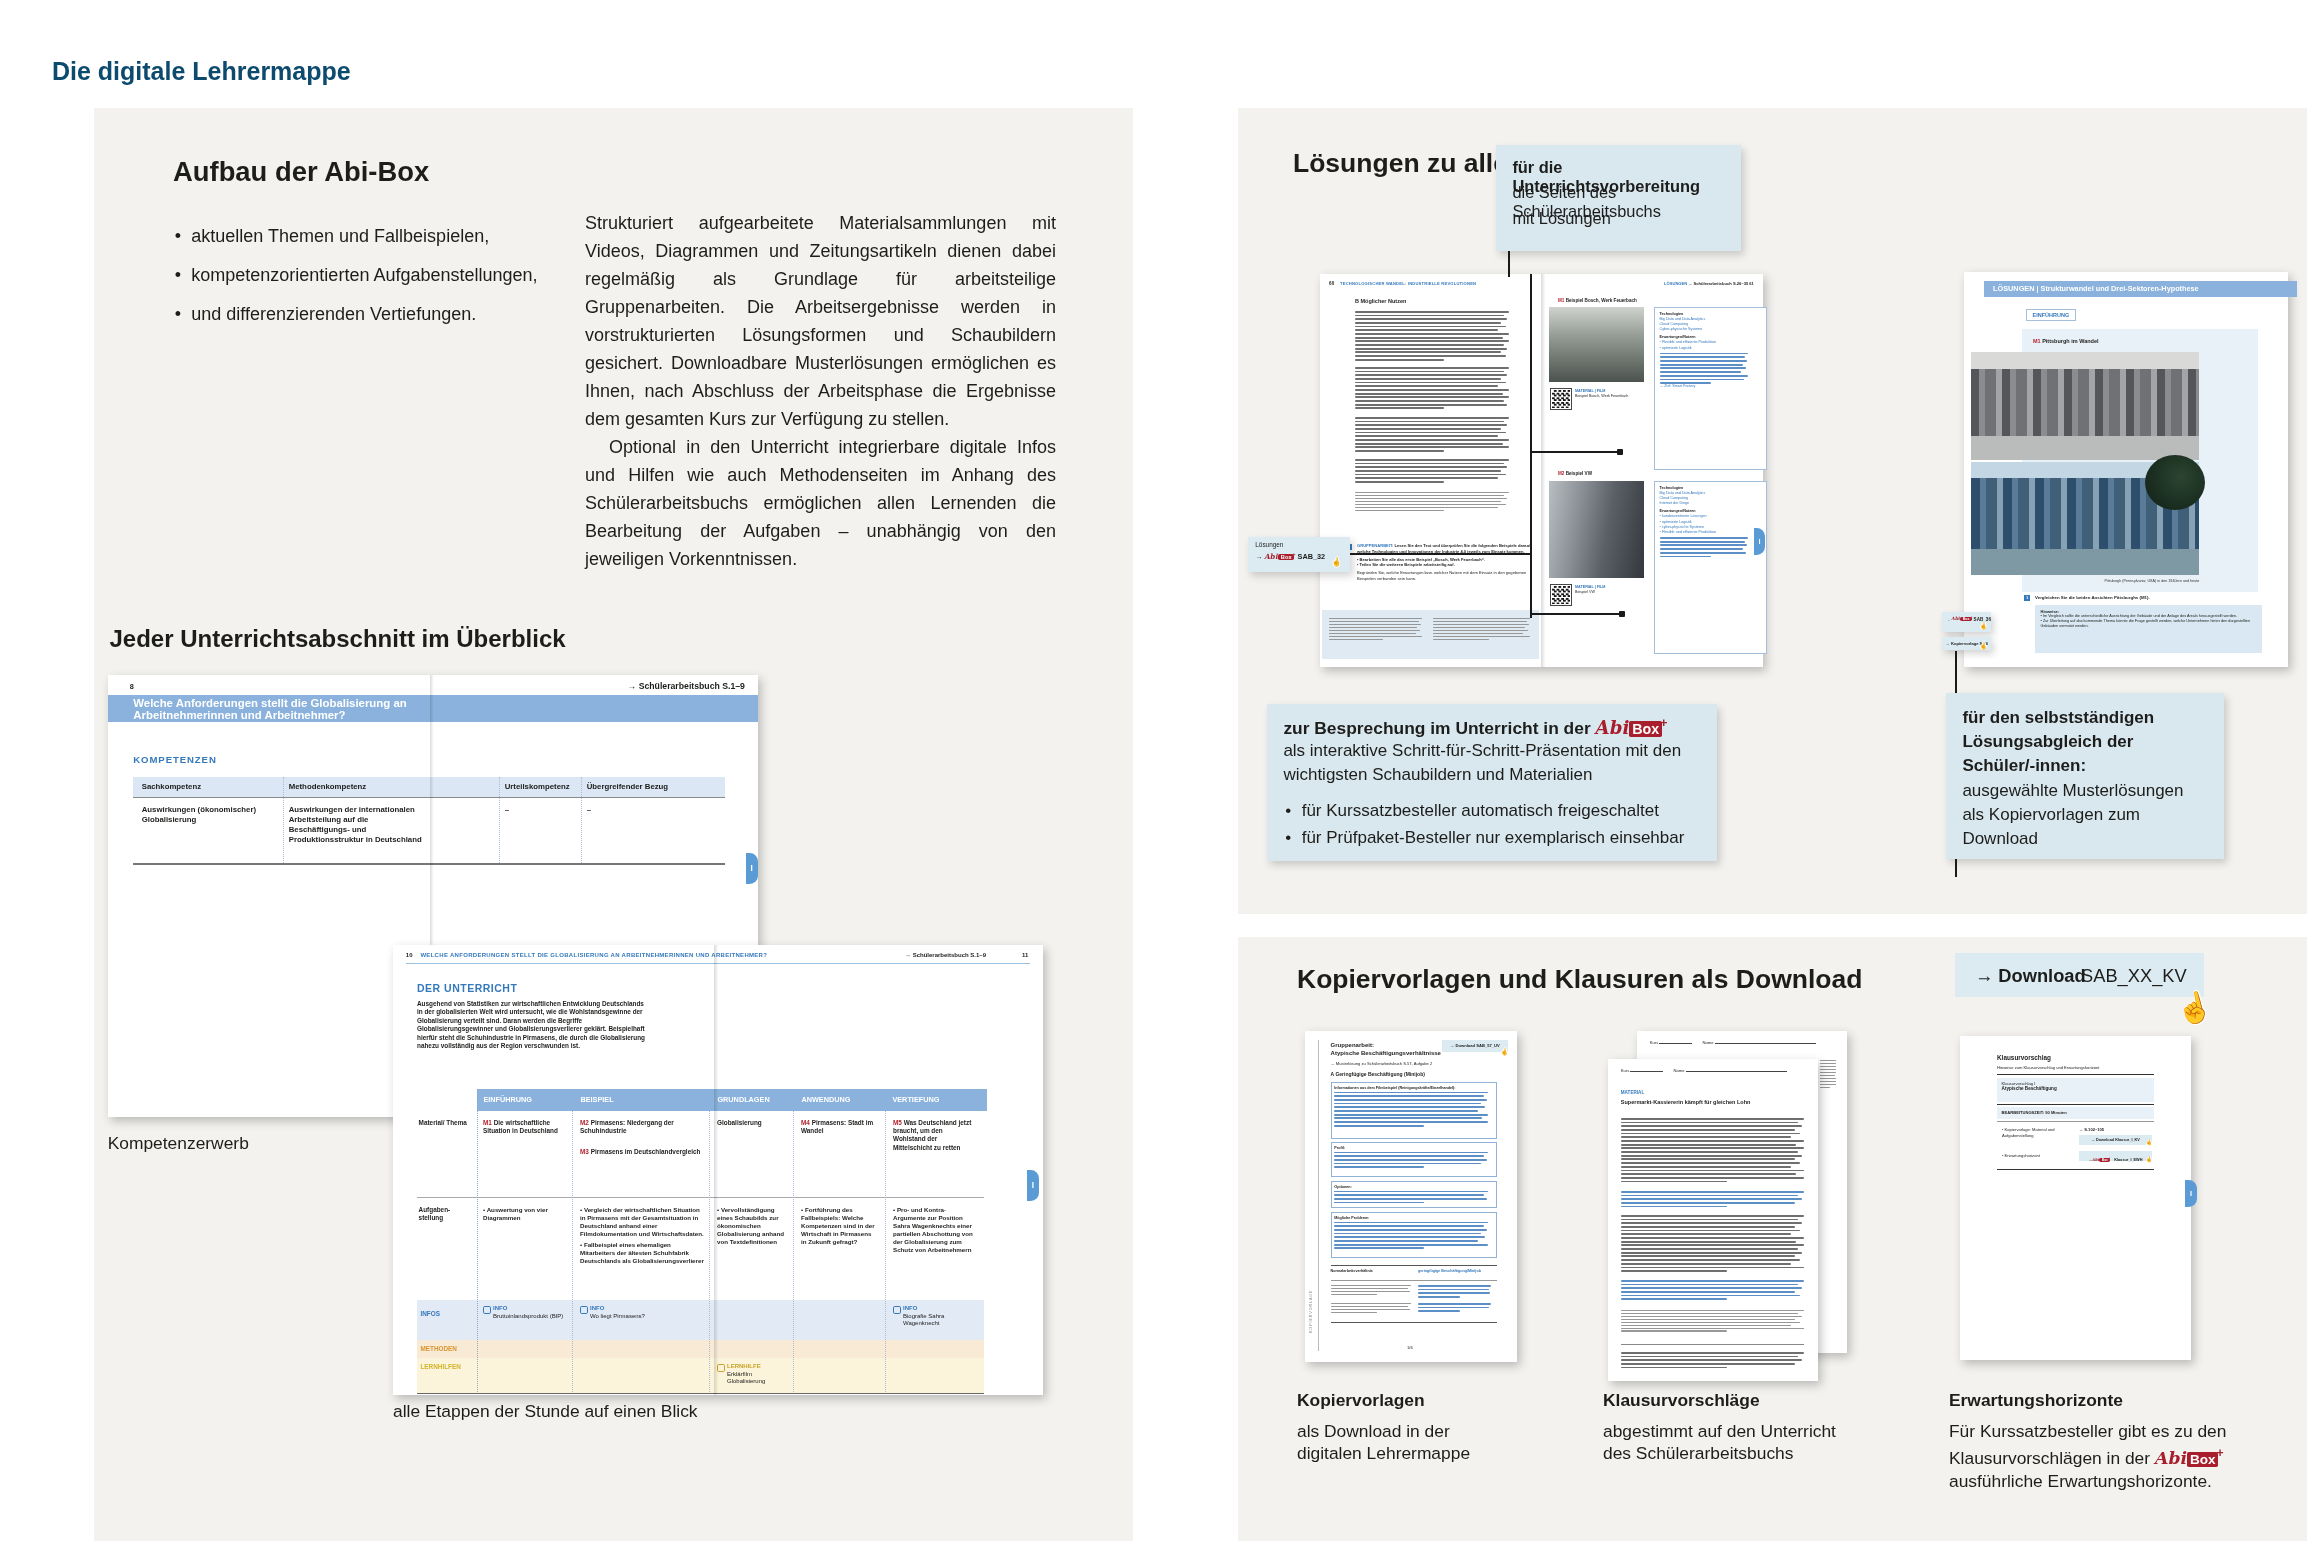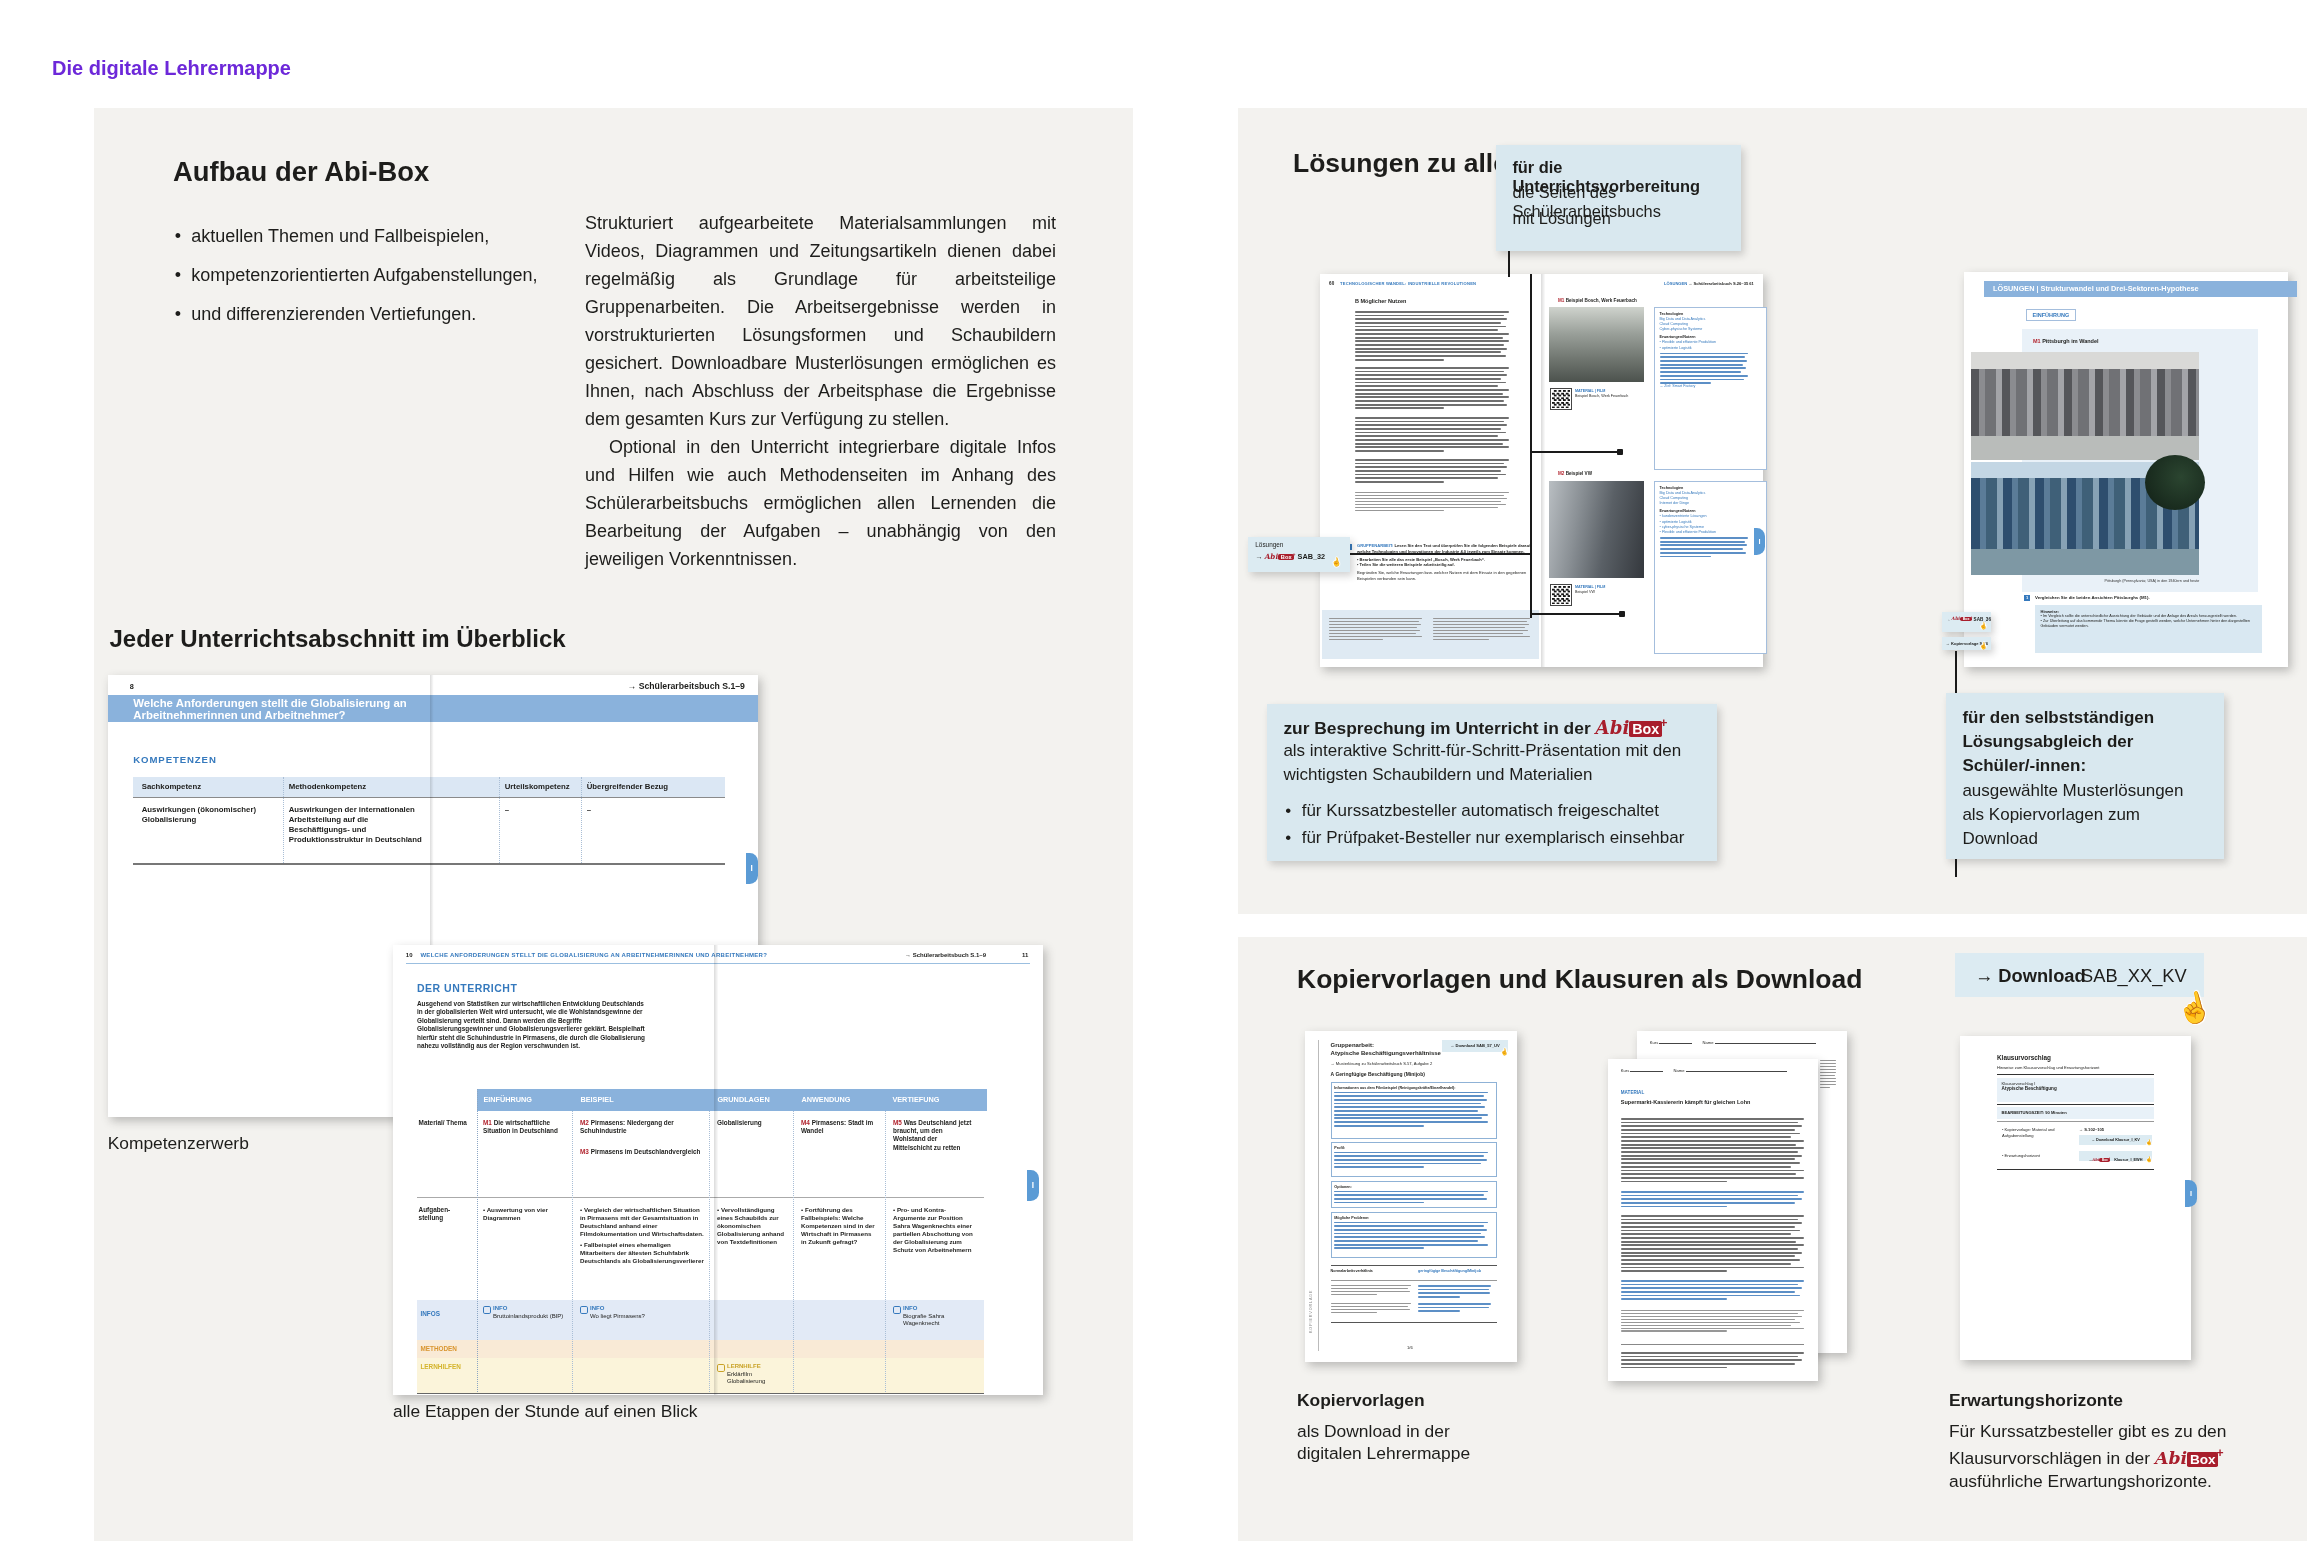--- a/index.html
+++ b/index.html
@@ -47,21 +47,21 @@
   .sol .lb::before{content:"• "}
   .phc{background:#8ab2dc;color:#fff;font-weight:700}
   .dotted-v{position:absolute;border-left:0.9px dotted #a9bed6}
   .hr{position:absolute;background:#8a8a8a}
 </style>
 <style>.t2b::before{content:"• "}</style></head>
 <body>
 
 <div id="root">
 
-  <div class="abs b" style="left:52px;top:57px;font-size:20px;color:#6d28d9">Die digitale Lehrermappe</div>
+  <div class="abs b" style="left:52px;top:57px;font-size:25px;color:#0c4a6e">Die digitale Lehrermappe</div>
 
   <div class="panel" style="left:94px;top:108px;width:1039px;height:1433px">
 
     <div class="abs b" style="left:79px;top:48px;font-size:27.4px">Aufbau der Abi-Box</div>
 
     <div class="abs" style="left:79px;top:101px;width:440px;font-size:18px;line-height:28px">
       <ul class="blt">
         <li>aktuellen Themen und Fallbeispielen,</li>
         <li>kompetenzorientierten Aufgabenstellungen,</li>
         <li>und differenzierenden Vertiefungen.</li>
@@ -680,20 +680,25 @@
       <span class="cur" style="left:186px;top:122px;font-size:5.5px">☝</span>
       <div class="hr" style="left:37px;top:133px;width:157px;height:1.4px;background:#333"></div>
       <div class="tabI" style="left:225px;top:144px;width:12px;height:27.4px;font-size:7.3px">I</div>
     </div>
 
     <div class="abs" style="left:59px;top:448px;width:274px;font-size:17.4px;line-height:31px">
       <div class="b">Kopiervorlagen</div>
       <div>als Download in der</div>
       <div style="margin-top:-9.1px">digitalen Lehrermappe</div>
     </div>
+    <div class="abs" style="left:365px;top:448px;width:292px;font-size:17.4px;line-height:31px">
+      <div class="b">Klausurvorschläge</div>
+      <div>abgestimmt auf den Unterricht</div>
+      <div style="margin-top:-9.1px">des Schülerarbeitsbuchs</div>
+    </div>
     <div class="abs" style="left:711px;top:448px;width:302px;font-size:17.4px;line-height:31px">
       <div class="b">Erwartungshorizonte</div>
       <div>Für Kurssatzbesteller gibt es zu den</div>
       <div style="margin-top:-9.1px">
         <span>Klausurvorschlägen in der</span>
         <span class="abx"><span class="a">Abi</span><span class="bx">Box</span><span class="p">+</span></span>
       </div>
       <div style="margin-top:-9.1px">ausführliche Erwartungshorizonte.</div>
     </div>
   </div>

